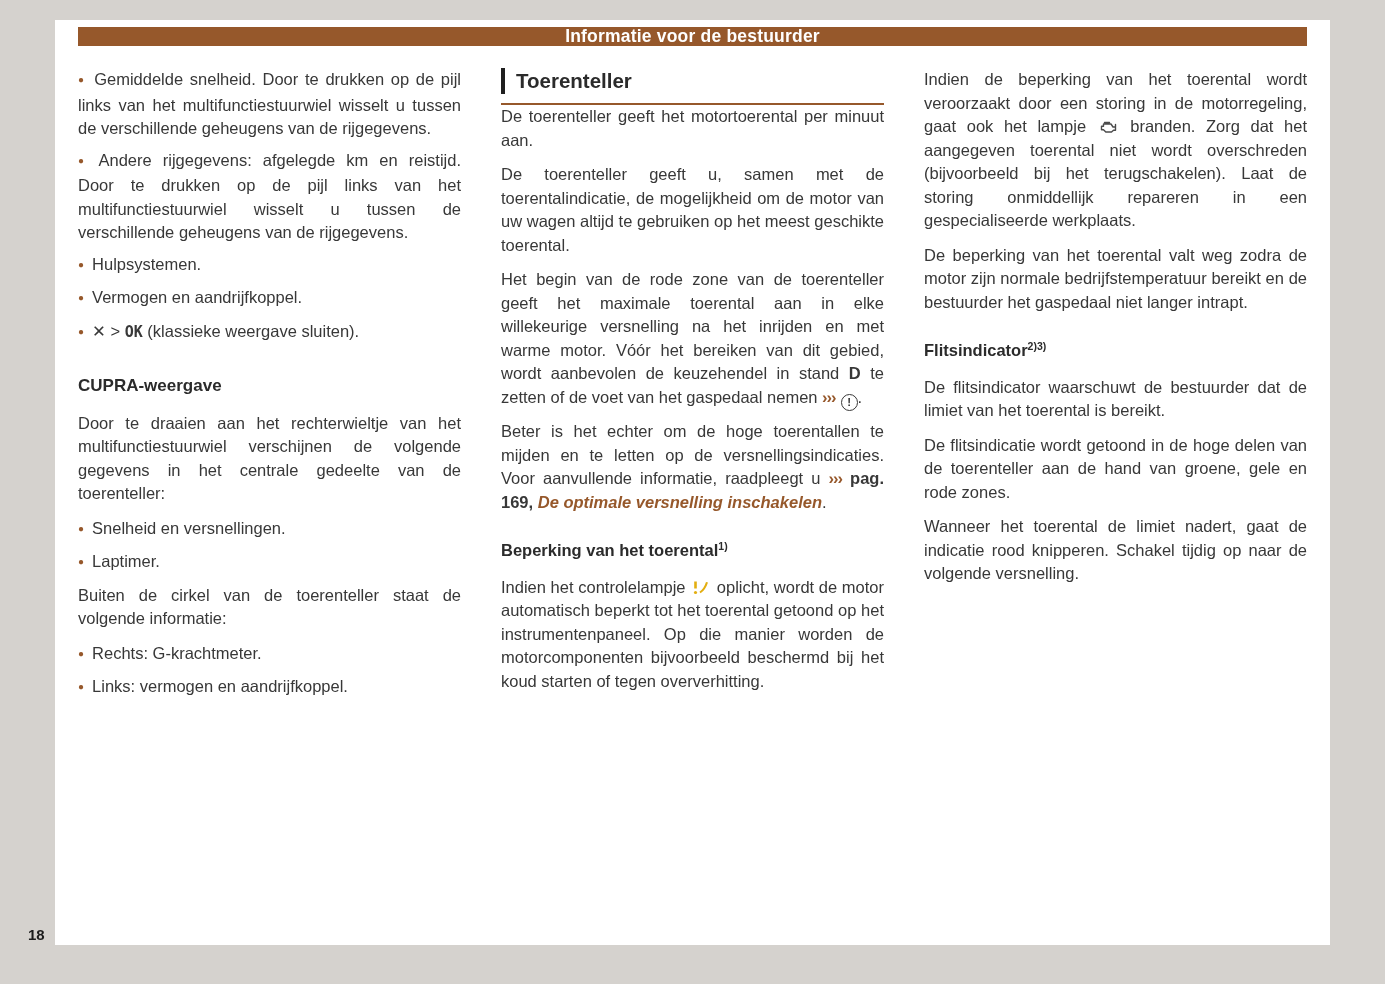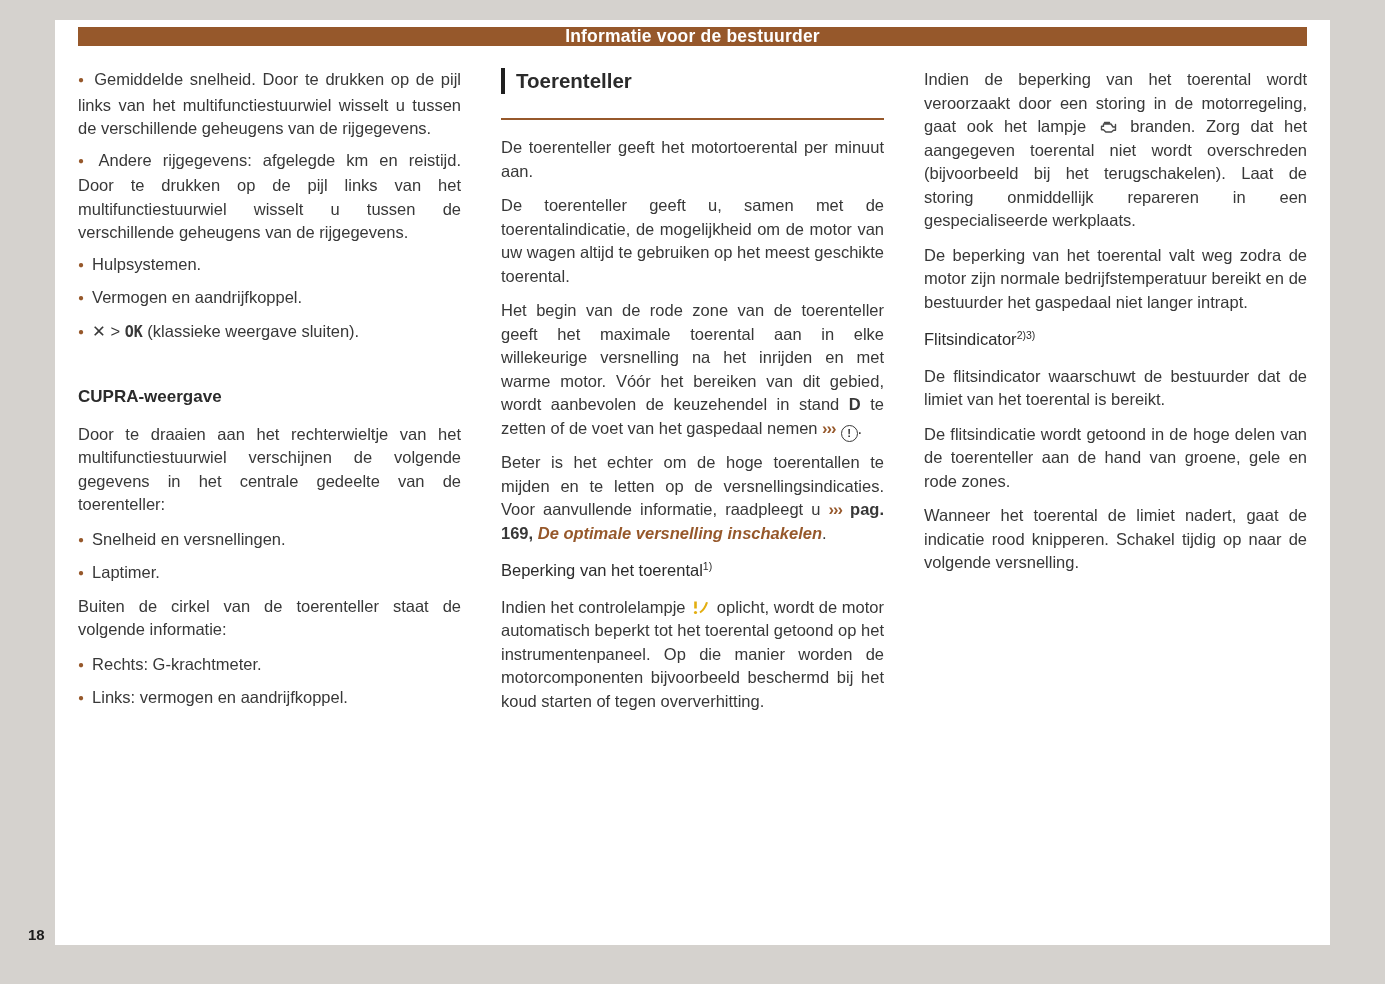--- a/index.html
+++ b/index.html
@@ -48,41 +48,41 @@
     position:relative; top:-2px;
   }
   .ok-glyph {
     font-family:"DejaVu Sans Mono", monospace;
     font-weight:bold;
     font-size:15px;
   }
   h2.block-heading {
     font-size:17px; font-weight:bold;
     color: var(--heading-dark, #2b2b2b);
-    margin:40px 0 14px 0;
+    margin:29px 0 14px 0;
     text-align:left;
   }
   .main-heading-wrap {
     border-bottom:2px solid var(--accent-brown, #96582b);
-    padding-bottom:24px;
-    margin-bottom:16px;
+    padding-bottom:9px;
+    margin-bottom:0;
   }
   h1.main-heading {
     border-left:4px solid var(--bar-black, #1f1f1f);
     padding-left:11px;
     font-size:20.5px;
     font-weight:bold;
     line-height:26px;
     color: var(--heading-dark, #2b2b2b);
     text-align:left;
   }
   h3.sub-heading {
-    font-size:16.5px; font-weight:normal;
+    font-size:16.5px; font-weight:bold;
     color: var(--heading-dark, #2b2b2b);
-    margin:14px 0 13px 0;
+    margin:25px 0 13px 0;
     text-align:left;
   }
   sup {
     font-size:10.5px;
     vertical-align:super;
     line-height:0;
   }
   .ref {
     color: var(--accent-brown, #96582b);
     font-weight:bold;

